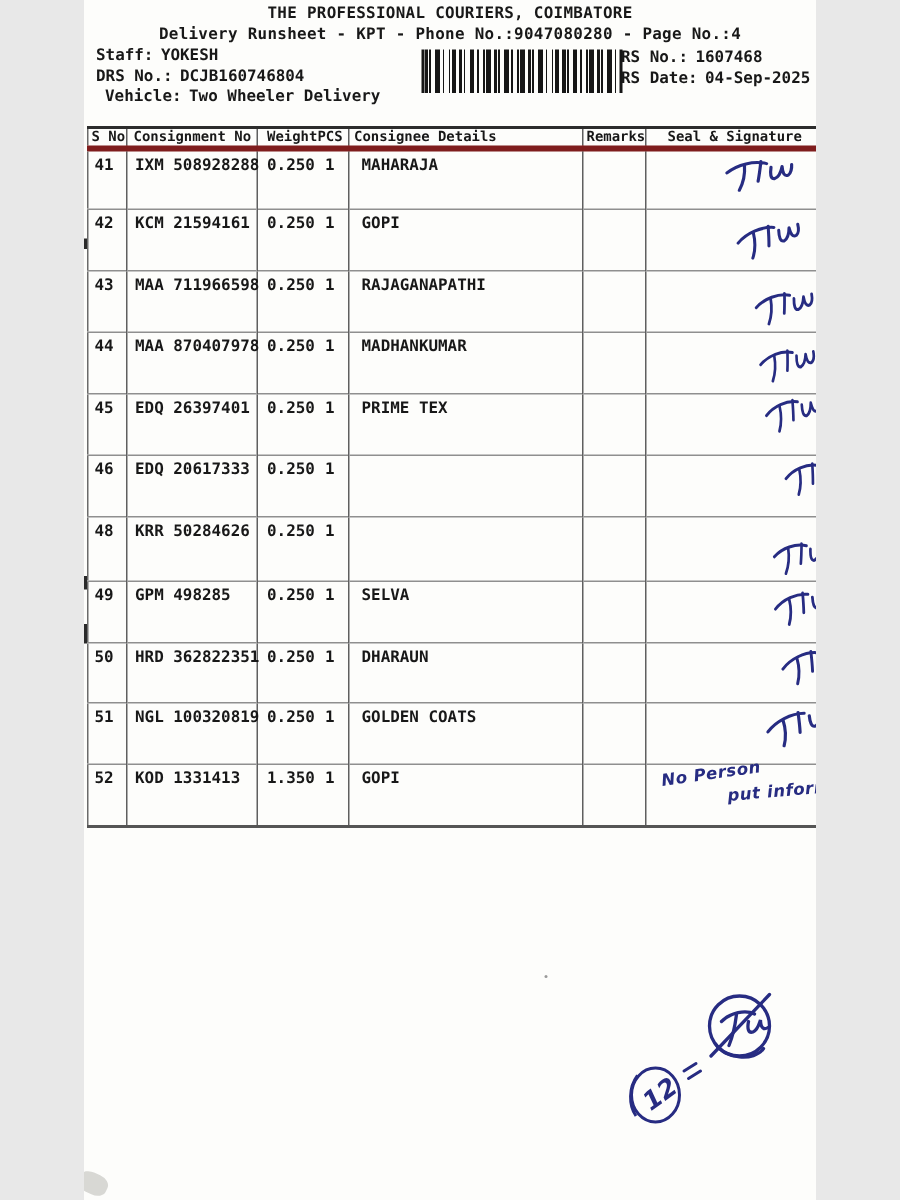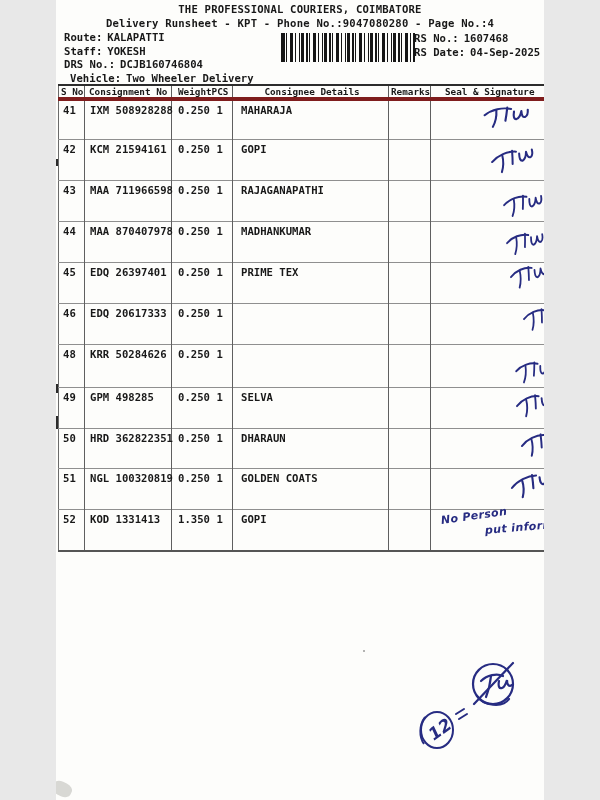--- a/index.html
+++ b/index.html
@@ -42,21 +42,21 @@
   }
   th,td{border-left:1px solid var(--gridv);padding:0;vertical-align:top;overflow:visible;}
   th:first-child,td:first-child{border-left:none;}
   thead tr{height:13px;border-bottom:4px solid #7f1d1d;}
   thead th{font-size:9.3px;text-align:left;font-weight:bold;white-space:nowrap;}
   tbody tr{height:40.85px;border-top:1px solid var(--grid);}
   tbody tr:first-child{border-top:none;}
   tbody td{font-size:10.6px;padding-top:3px;white-space:nowrap;}
   .h-sno{padding-left:2px;}
   .h-con{padding-left:4px;}
-  .h-cons{padding-left:3px;text-align:center;}
+  .h-cons{padding-left:3px;}
   .h-rem{padding-left:2px;}
   .h-seal{padding-left:14px;}
   .c-sno{padding-left:4px;}
   .c-con{padding-left:5px;}
   .wp{display:flex;justify-content:space-between;padding:0 9px 0 6px;}
   .c-cons{padding-left:8px;}
   .c-seal{position:relative;}
   
   .sig{display:none;height:26px;transform-origin:left center;}
   .sig.show{display:block;}
@@ -105,21 +105,20 @@
 </style>
 </head>
 <body>
 
 <div class="page">
 
   <div class="title1">THE PROFESSIONAL COURIERS, COIMBATORE</div>
   <div class="title2">Delivery Runsheet - KPT - Phone No.:9047080280 - Page No.:4</div>
 
   <div class="info-left">
-    <div><span class="lbl">Route:</span><span>KALAPATTI</span></div>
     <div><span class="lbl">Staff:</span><span>YOKESH</span></div>
     <div><span class="lbl">DRS No.:</span><span>DCJB160746804</span></div>
     <div class="vehicle-line"><span class="lbl">Vehicle:</span><span>Two Wheeler Delivery</span></div>
   </div>
 
   <div class="barcode"></div>
 
   <div class="info-right">
     <div><span class="lbl">RS No.:</span><span>1607468</span></div>
     <div><span class="lbl">RS Date:</span><span>04-Sep-2025</span></div>

